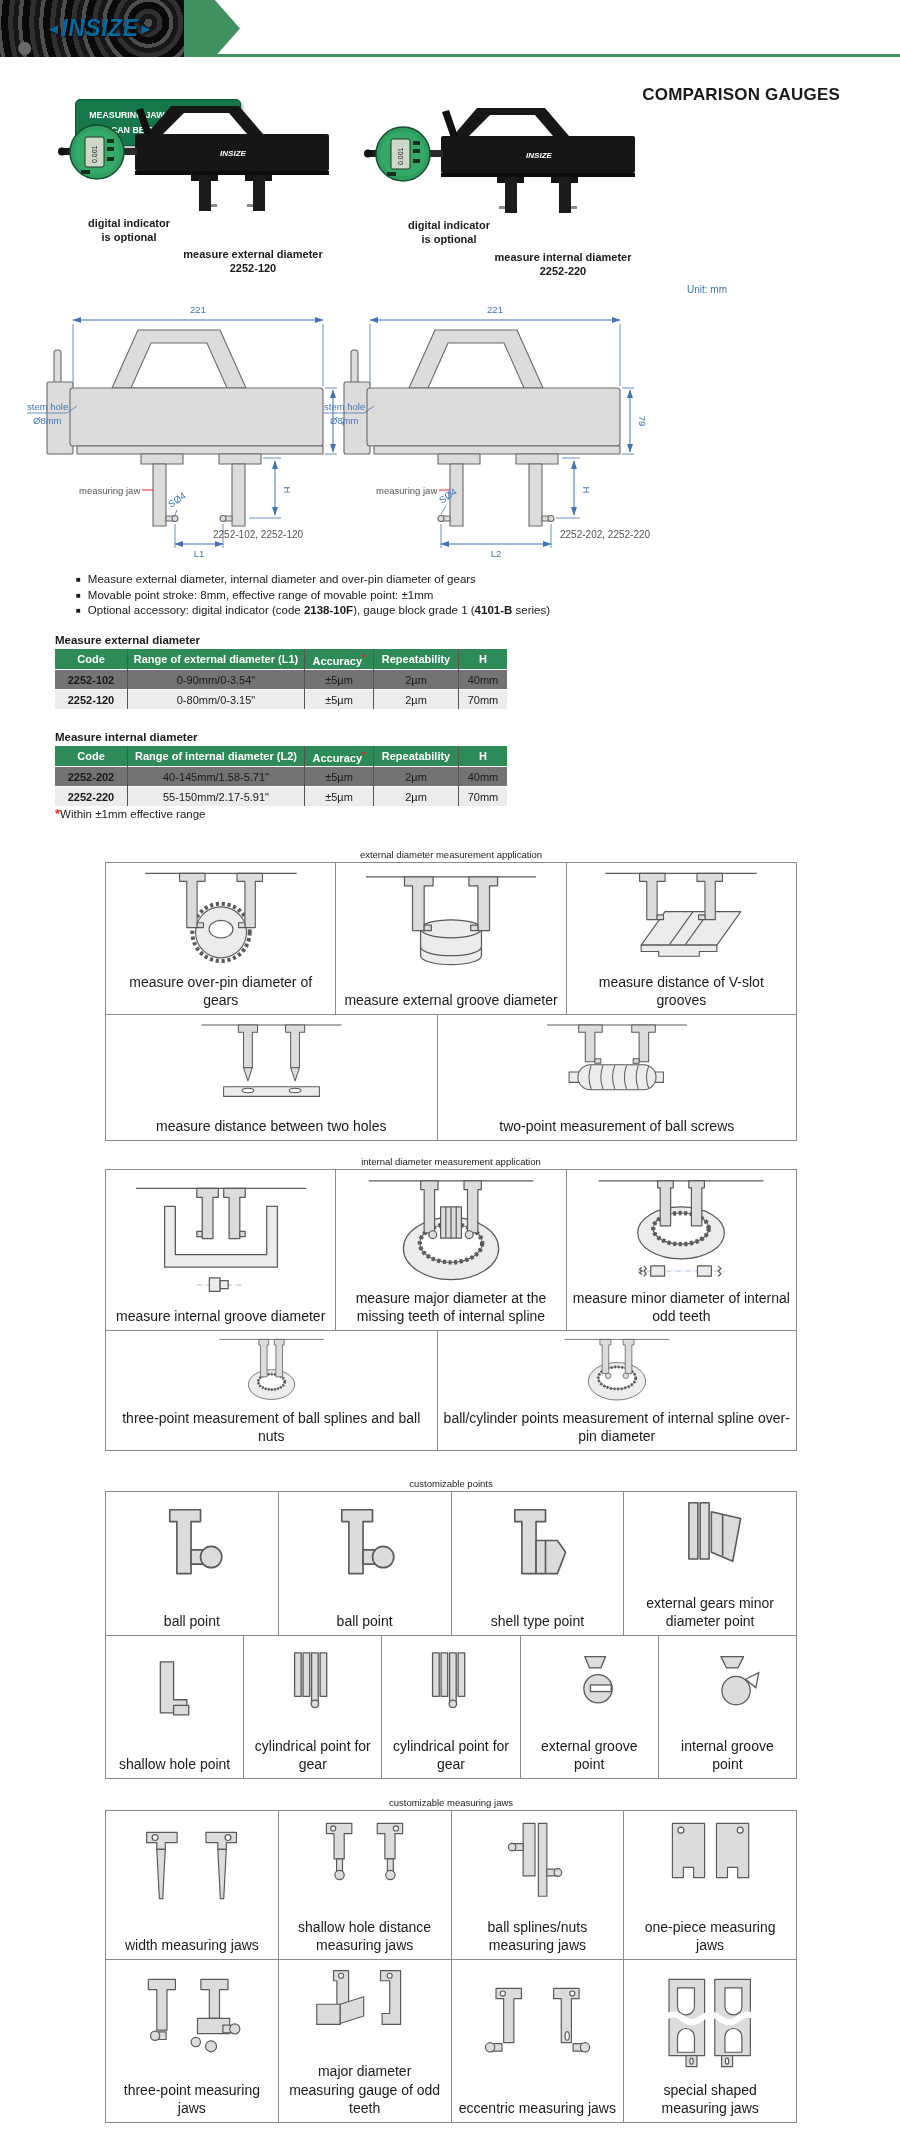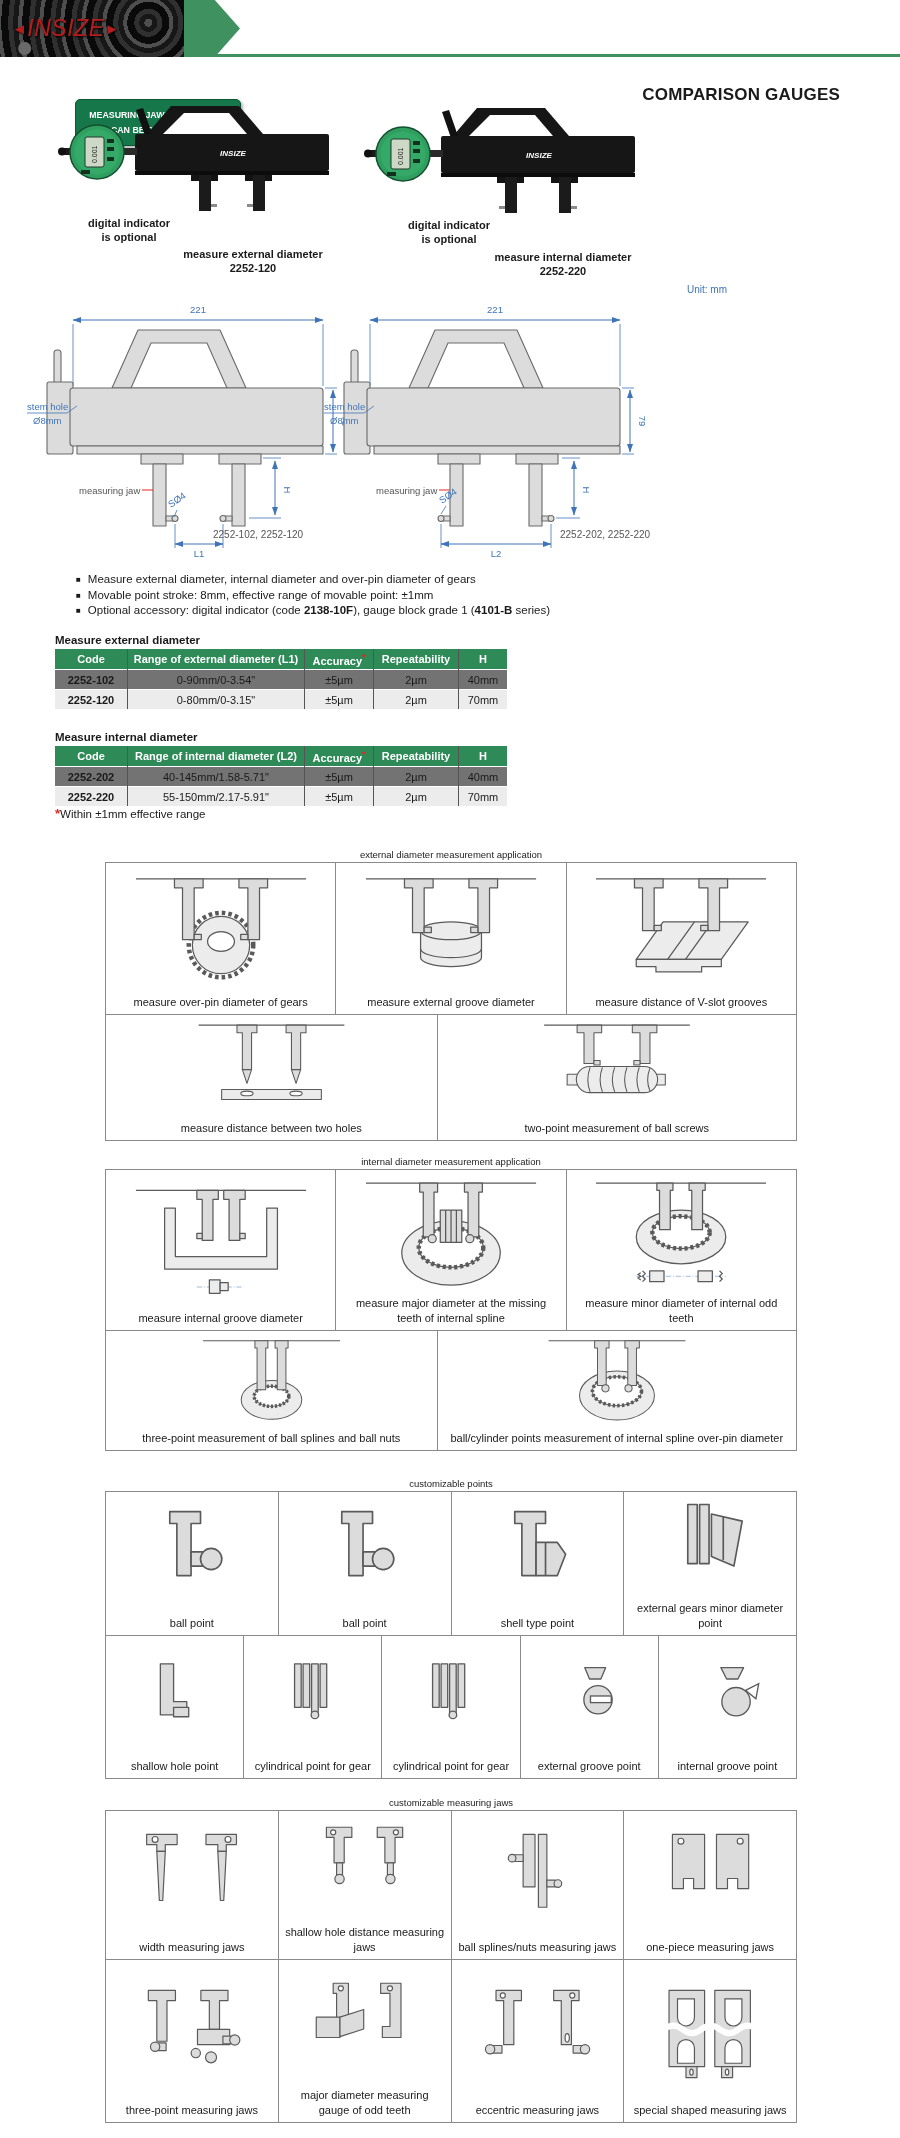--- a/index.html
+++ b/index.html
@@ -8,21 +8,21 @@
 
   
   .hdr-photo{position:absolute;left:0;top:0;width:206px;height:57px;overflow:hidden;
     background:
       radial-gradient(circle at 12% 85%, #6a6a6a 0 6px, transparent 7px),
       repeating-radial-gradient(circle at 72% 40%, #4e4e4e 0 4px, #171717 4px 9px, #303030 9px 14px, #0a0a0a 14px 21px),
       #111;}
   .hdr-chev{position:absolute;left:184px;top:0;width:56px;height:57px;background:#3f9160;
     clip-path:polygon(0 0,55% 0,100% 50%,55% 100%,0 100%);}
   .hdr-line{position:absolute;left:0;top:54px;width:900px;height:2.5px;background:#3f9160;}
-  .logo{position:absolute;left:12px;top:15px;color:#b91c1c;font-weight:normal;font-style:italic;
+  .logo{position:absolute;left:46px;top:15px;color:#0369a1;font-weight:bold;font-style:italic;
     font-size:23px;letter-spacing:.5px;text-shadow:1px 1px 2px #000;white-space:nowrap;}
   .logo .arr{font-size:15px;font-style:normal;vertical-align:2px;}
 
   .badge{position:absolute;left:75px;top:99px;width:164px;height:45px;background:#16774a;border:1px solid #0b5634;
     border-radius:5px;box-shadow:2px 2px 3px rgba(0,0,0,.3);color:#fff;font-weight:bold;font-size:8.8px;
     text-align:center;display:flex;flex-direction:column;justify-content:center;line-height:1.6;}
   .page-title{position:absolute;right:60px;top:85px;font-size:17px;font-weight:bold;letter-spacing:.2px;}
 
   
   .note,.pcap{position:absolute;font-weight:bold;font-size:11px;text-align:center;line-height:1.3;}
@@ -63,21 +63,21 @@
   
   .sec-title{position:absolute;left:105px;width:692px;text-align:center;font-size:9.5px;color:#222;}
   .gridbox{position:absolute;left:105px;width:692px;border:1px solid #8a8a8a;display:flex;flex-direction:column;box-sizing:border-box;}
   .grow{display:flex;min-height:0;}
   .grow+.grow{border-top:1px solid #8a8a8a;}
   .gcell{flex:1;display:flex;flex-direction:column;align-items:center;min-width:0;box-sizing:border-box;}
   .gcell+.gcell{border-left:1px solid #8a8a8a;}
   .w48{flex:0 0 47.9%;} .w52{flex:1;}
   .illus{flex:1 1 auto;min-height:0;margin-top:4px;}
   .illus.app{width:82%;} .illus.pt{width:62%;} .illus.jw{width:74%;}
-  .cap{font-size:11px;text-align:center;line-height:1.3;margin:2px 6px 5px;}
+  .cap{font-size:14px;text-align:center;line-height:1.3;margin:2px 6px 5px;}
   .p{fill:#dcdcdc;stroke:#5a5a5a;stroke-width:1.4;stroke-linejoin:round;}
   .pl{fill:#ececec;stroke:#5a5a5a;stroke-width:1.4;stroke-linejoin:round;}
   .whx{fill:#fff;stroke:#5a5a5a;stroke-width:1.4;}
   .ln{stroke:#5a5a5a;stroke-width:1.4;fill:none;}
   .teeth{fill:none;stroke:#5a5a5a;stroke-width:5;}
   .dashc{stroke:#7aa0cc;stroke-width:.8;fill:none;stroke-dasharray:6 2 1 2;}
 </style>
 </head>
 <body>
 

